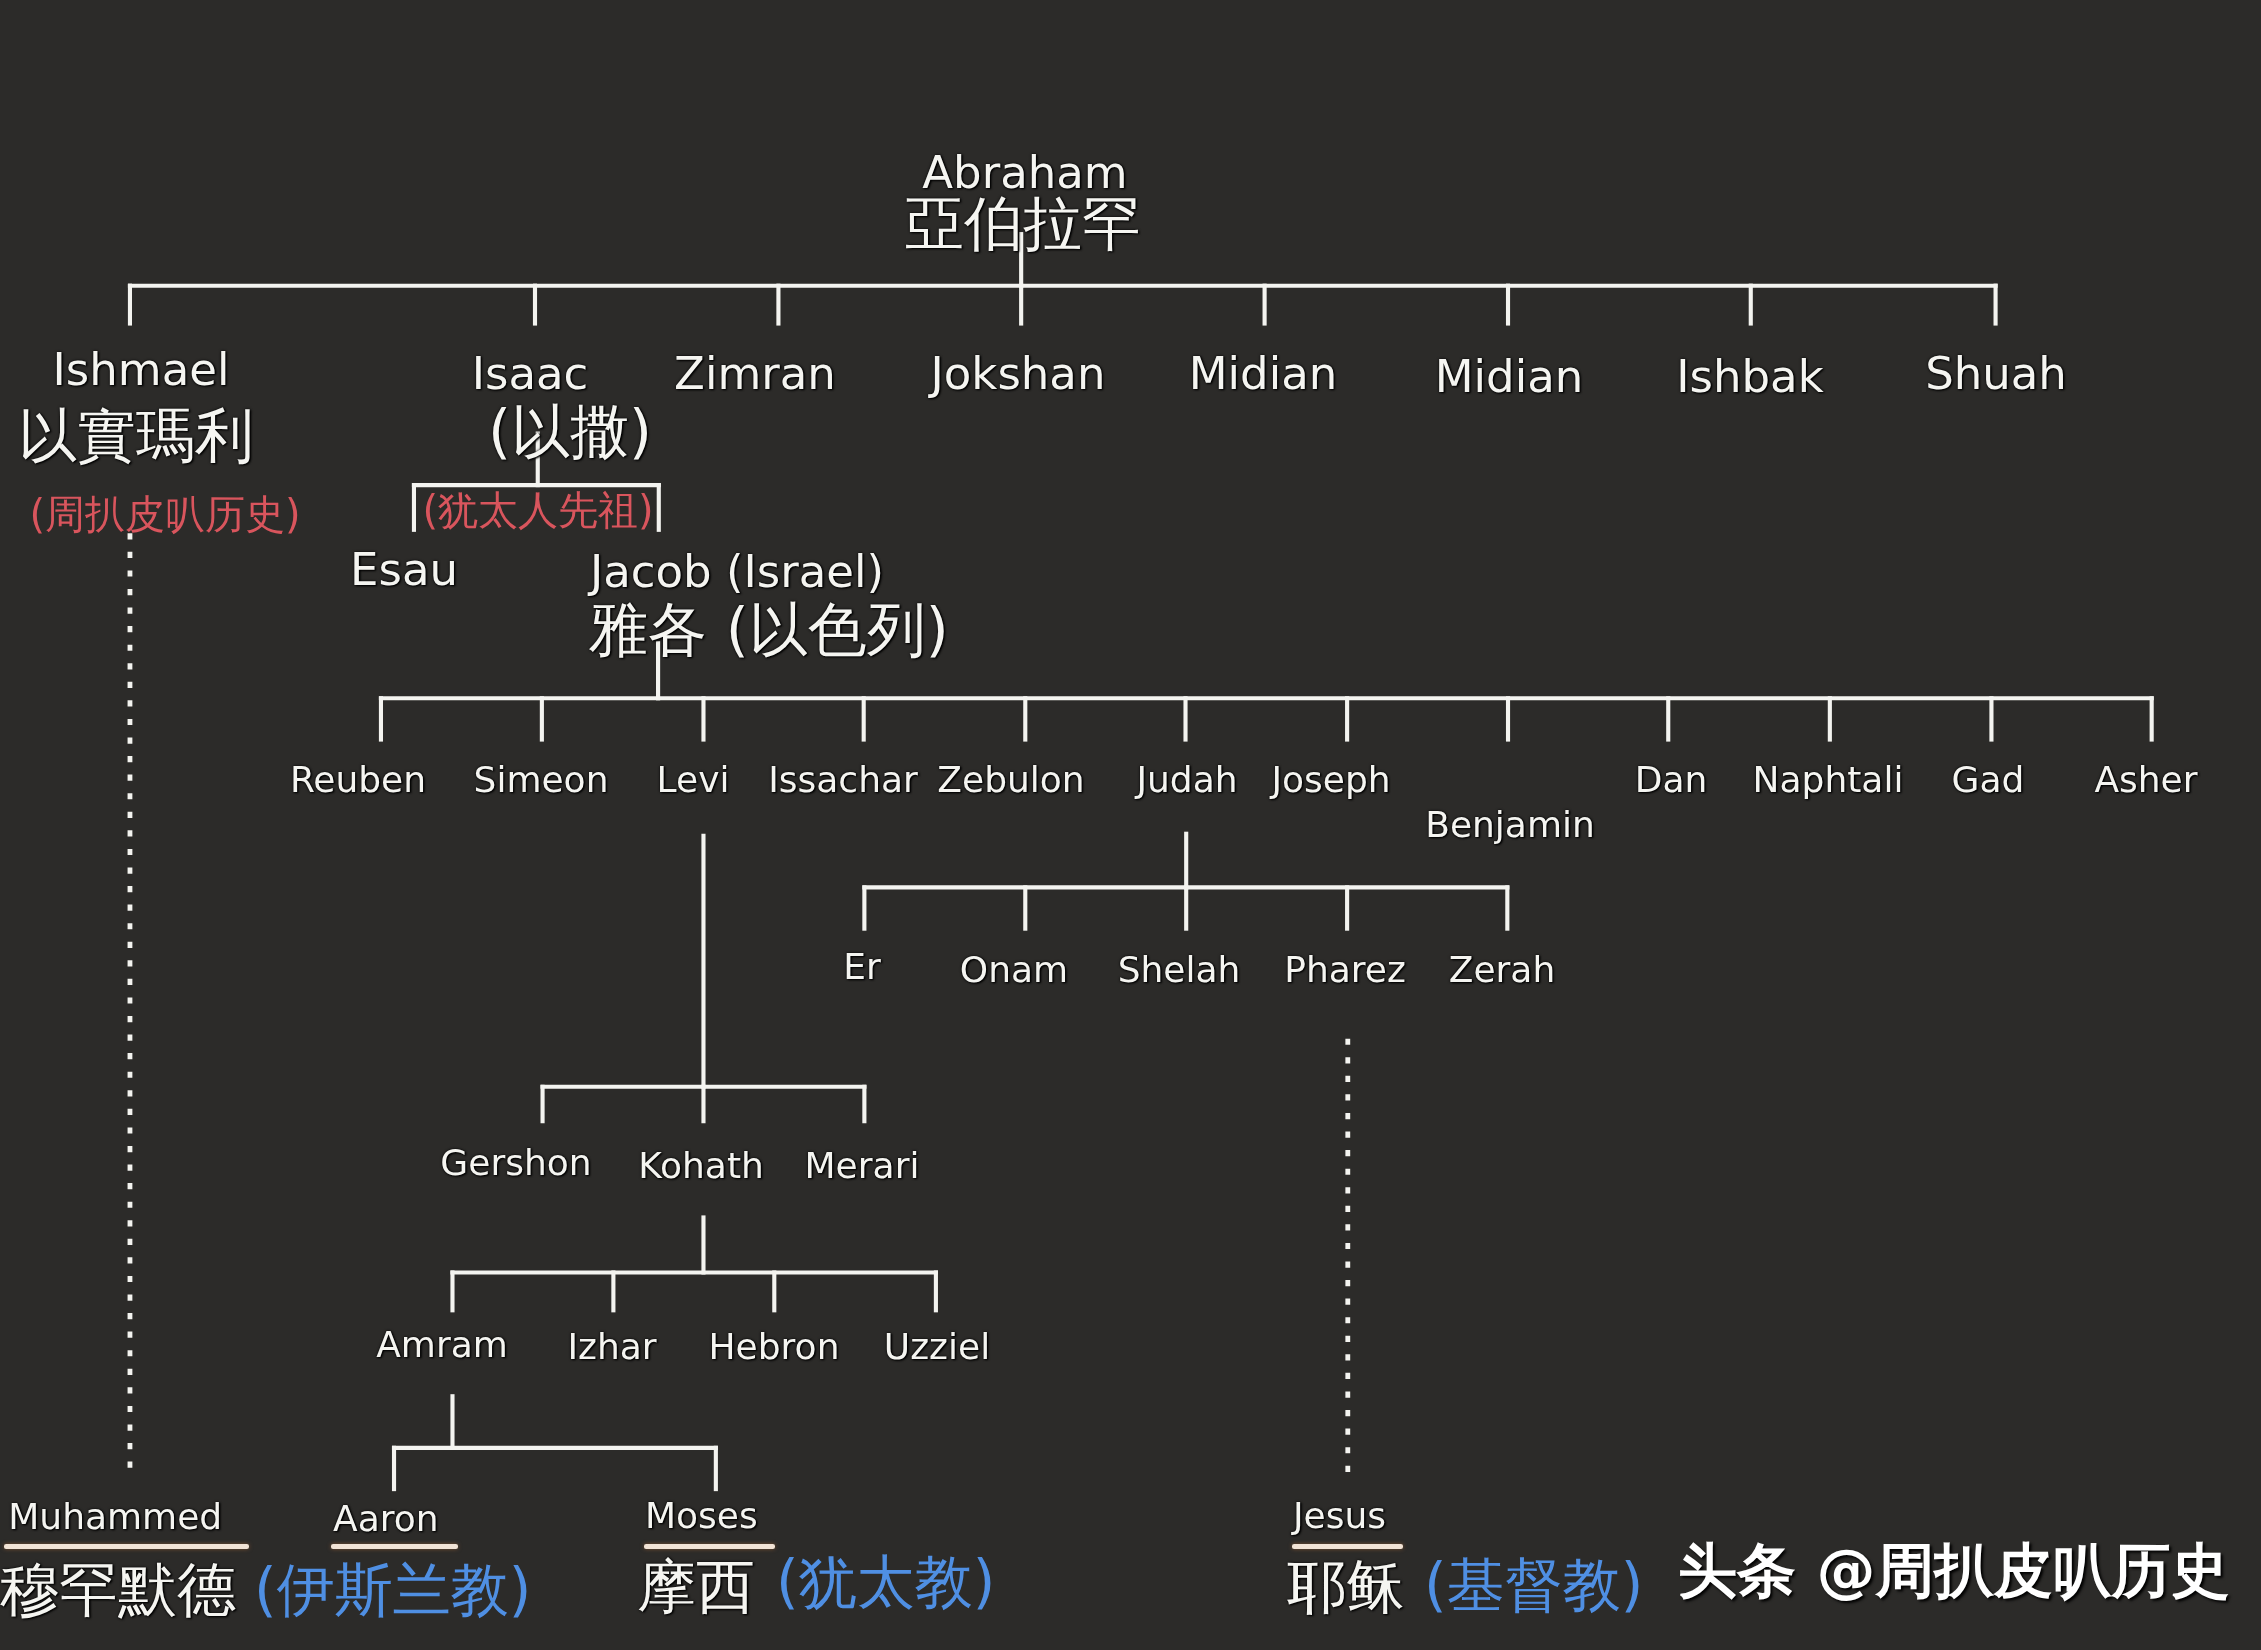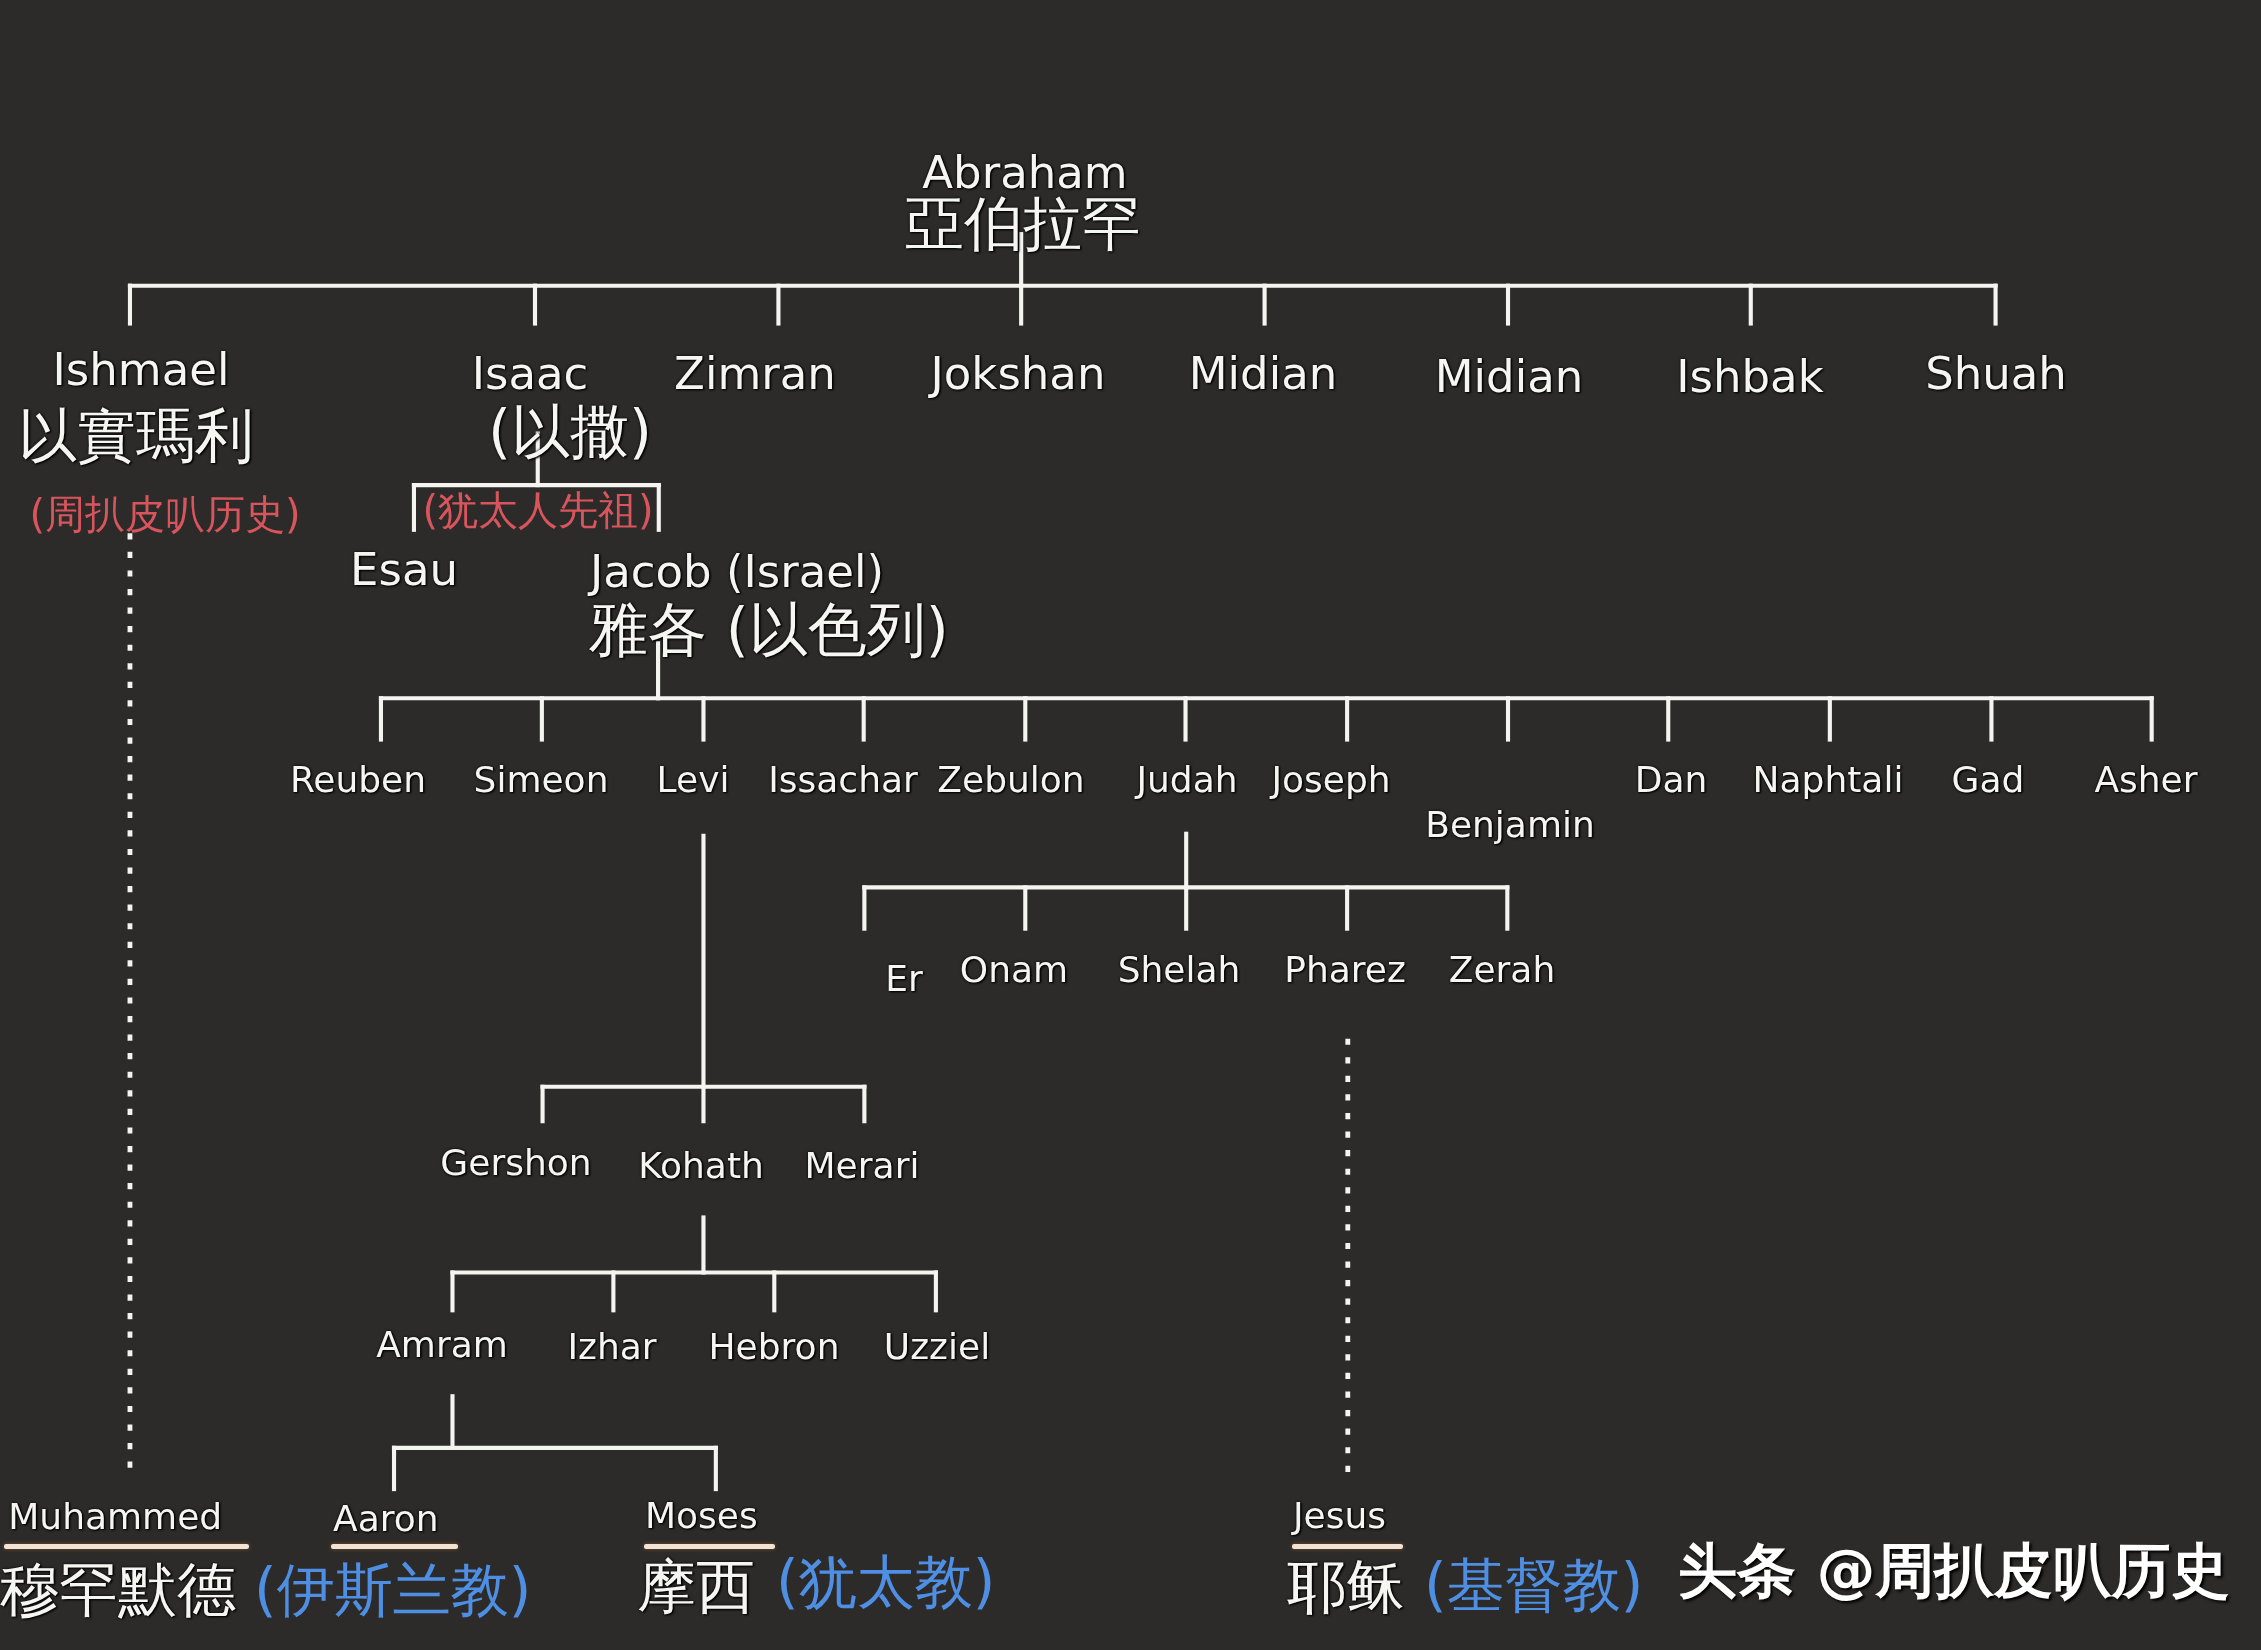--- a/index.html
+++ b/index.html
@@ -116,21 +116,21 @@
 <div class="t en-md" style="left:843px;top:762px;">Issachar</div>
 <div class="t en-md" style="left:1011px;top:762px;">Zebulon</div>
 <div class="t en-md" style="left:1187px;top:762px;">Judah</div>
 <div class="t en-md" style="left:1331px;top:762px;">Joseph</div>
 <div class="t en-md" style="left:1510px;top:807px;">Benjamin</div>
 <div class="t en-md" style="left:1671px;top:762px;">Dan</div>
 <div class="t en-md" style="left:1828px;top:762px;">Naphtali</div>
 <div class="t en-md" style="left:1988px;top:762px;text-align:center;">Gad</div>
 <div class="t en-md" style="left:2146px;top:762px;">Asher</div>
 
-<div class="t en-md" style="left:904px;top:949px;margin-top:12px;">Er</div>
+<div class="t en-md" style="left:862px;top:949px;">Er</div>
 <div class="t en-md" style="left:1014px;top:952px;">Onam</div>
 <div class="t en-md" style="left:1179px;top:952px;">Shelah</div>
 <div class="t en-md" style="left:1345px;top:952px;">Pharez</div>
 <div class="t en-md" style="left:1502px;top:952px;">Zerah</div>
 
 <div class="t en-md" style="left:516px;top:1145px;">Gershon</div>
 <div class="t en-md" style="left:701px;top:1148px;">Kohath</div>
 <div class="t en-md" style="left:862px;top:1148px;">Merari</div>
 
 <div class="t en-md" style="left:442px;top:1327px;">Amram</div>

